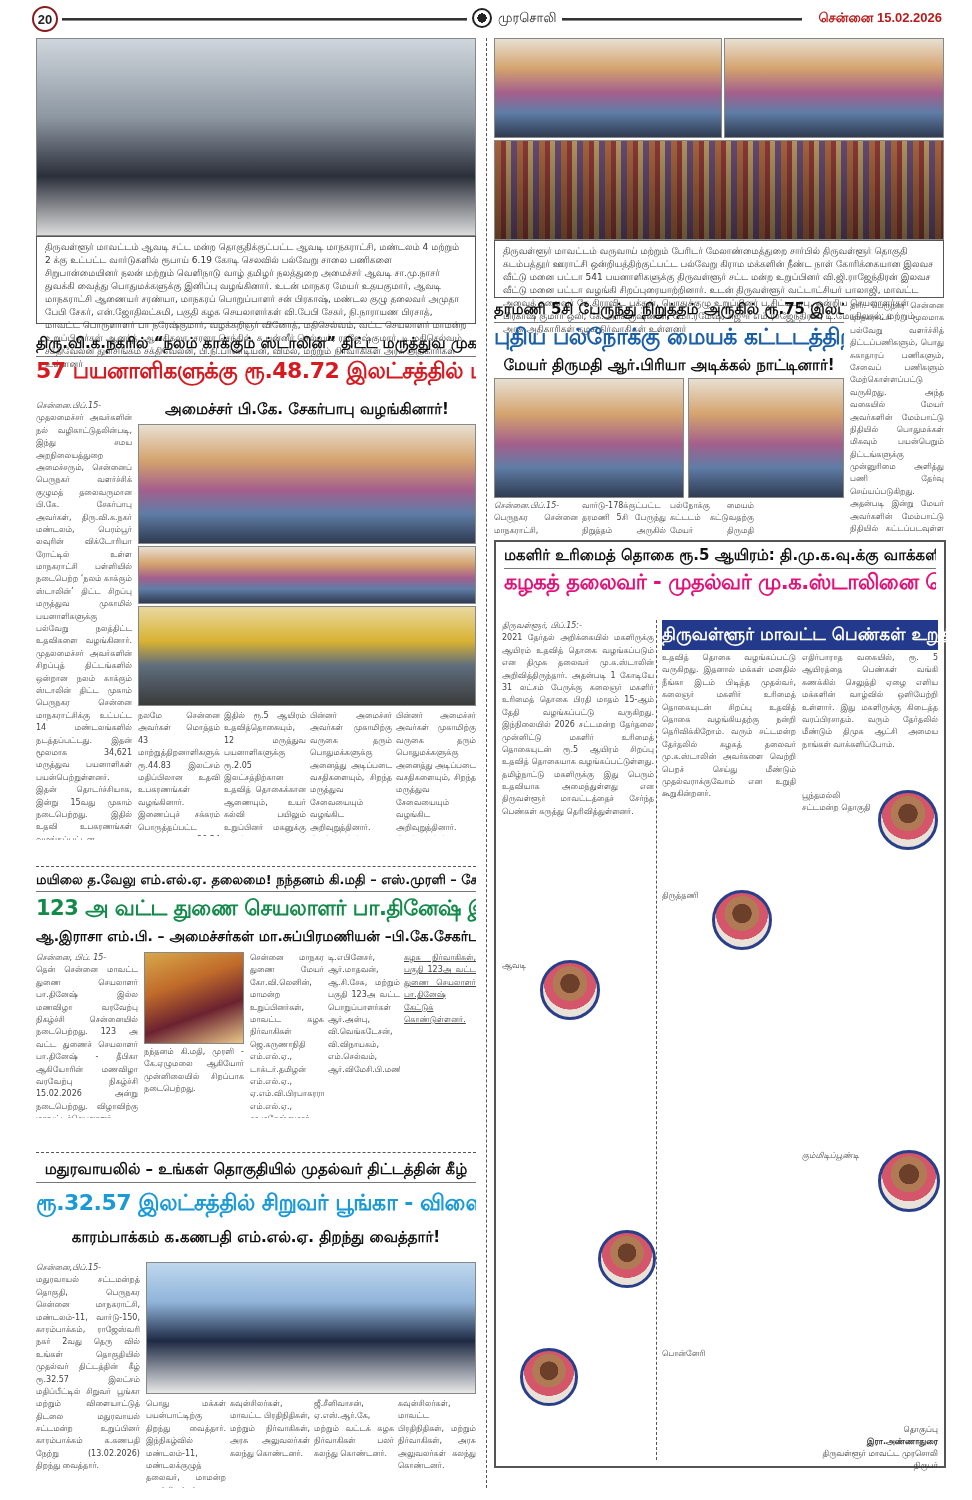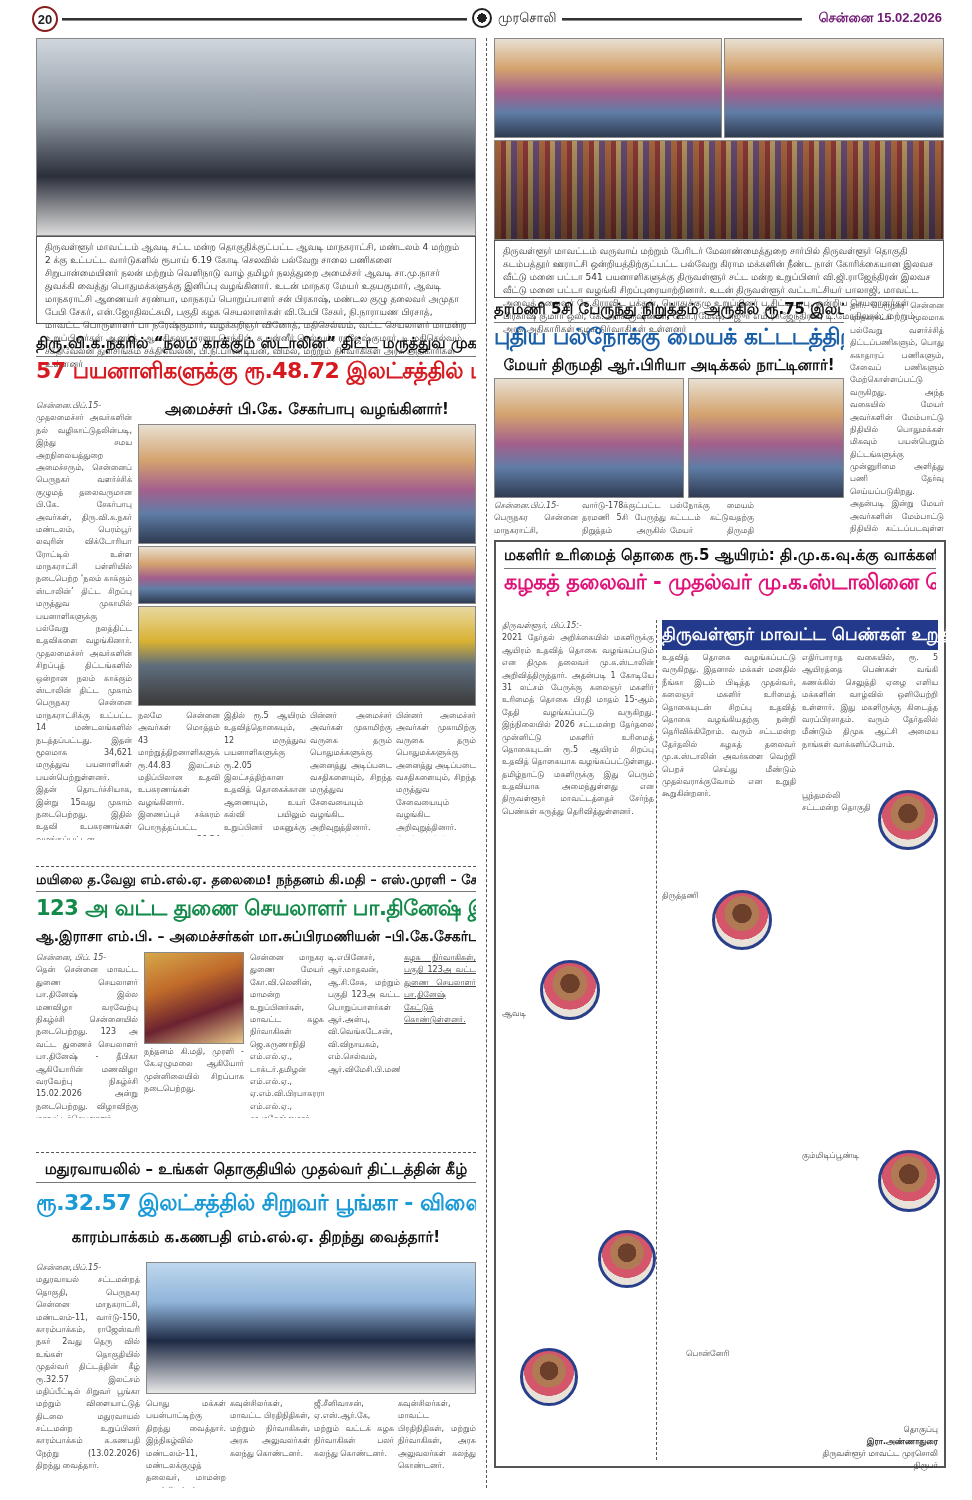--- a/index.html
+++ b/index.html
@@ -8,21 +8,21 @@
 
   .abs { position: absolute; }
 
   
   .masthead { left: 32px; top: 6px; width: 910px; height: 28px; }
   .page-no { left: 0; top: 0; width: 26px; height: 26px; border: 2px solid #8a1c1c; border-radius: 50%; font: bold 13px "Liberation Sans", sans-serif; color: #222; display: flex; align-items: center; justify-content: center; }
   .mast-line { height: 3px; border-top: 2px solid #333; border-bottom: 1px solid #888; top: 12px; }
   .logo-wrap { left: 440px; top: 2px; display: flex; align-items: center; gap: 6px; }
   .logo-icon { width: 20px; height: 20px; border: 2px solid #222; border-radius: 50%; background: radial-gradient(circle, #222 40%, #fff 42%); }
   .logo-text { font: 13px "DejaVu Sans", sans-serif; color: #222; }
-  .dateline { right: 0; top: 4px; font: bold 13px "Liberation Sans", sans-serif; color: #701a75; }
+  .dateline { right: 0; top: 4px; font: bold 13px "Liberation Sans", sans-serif; color: #b91c1c; }
 
   
   .photo { background: linear-gradient(135deg, #a9b6c4 0%, #7d8a66 30%, #c9a879 55%, #6f7b8f 80%, #b7a58c 100%); border: 1px solid #888; overflow: hidden; }
   .photo.crowd { background: repeating-linear-gradient(90deg, #c77a4a 0 6px, #a84444 6px 11px, #d8b370 11px 16px, #7b5a8a 16px 22px), linear-gradient(#cfcfcf, #777); background-blend-mode: multiply; }
   .photo.stage { background: linear-gradient(180deg, #e8e0d2 0%, #d4a36e 30%, #a45f8c 55%, #5f7da6 75%, #2f3b52 100%); }
   .photo.scooter { background: linear-gradient(180deg, #e8d8a0 0%, #d9b232 35%, #5e6d7d 60%, #3b3b3b 100%); }
   .photo.wedding { background: linear-gradient(160deg, #d7a84a 0%, #c06a2a 35%, #6b2230 65%, #e9c889 100%); }
   .photo.park { background: linear-gradient(180deg, #bfd7ee 0%, #90b4d9 30%, #1e2a44 60%, #e8e8e8 100%); }
   .photo.pole { background: linear-gradient(180deg, #cfd6dc 0%, #8d97a2 40%, #2b2f3a 70%, #dcdcdc 100%); }
   .portrait { border-radius: 50%; border: 3px solid #2a3f8a; background: radial-gradient(circle at 50% 38%, #6b3f2a 0 22%, #b07a55 23% 40%, #d5556a 41% 60%, #e9e2d9 61%); }
@@ -113,26 +113,26 @@
 <div class="abs vrule-dash" style="left:656px; top:620px; height:840px;"></div>
 <div class="abs banner-blue" style="left:662px; top:620px; width:276px;">திருவள்ளூர் மாவட்ட பெண்கள் உறுதி!</div>
 <div class="abs body-text" style="left:662px; top:652px; width:134px; height:800px;">உதவித் தொகை வழங்கப்பட்டு வருகிறது. இதனால் மக்கள் மனதில் நீங்கா இடம் பிடித்த முதல்வர், கலைஞர் மகளிர் உரிமைத் தொகையுடன் சிறப்பு உதவித் தொகை வழங்கியதற்கு நன்றி தெரிவிக்கிறோம். வரும் சட்டமன்ற தேர்தலில் கழகத் தலைவர் மு.க.ஸ்டாலின் அவர்களை வெற்றி பெறச் செய்து மீண்டும் முதல்வராக்குவோம் என உறுதி கூறுகின்றனர்.</div>
 <div class="abs body-text" style="left:802px; top:652px; width:136px; height:120px;">எதிர்பாராத வகையில், ரூ. 5 ஆயிரத்தை பெண்கள் வங்கி கணக்கில் செலுத்தி ஏழை எளிய மக்களின் வாழ்வில் ஒளியேற்றி உள்ளார். இது மகளிருக்கு கிடைத்த வரப்பிரசாதம். வரும் தேர்தலில் மீண்டும் திமுக ஆட்சி அமைய நாங்கள் வாக்களிப்போம்.</div>
 
 <div class="abs portrait" style="left:878px; top:790px; width:60px; height:60px;"></div>
 <div class="abs body-text" style="left:802px; top:790px; width:74px; height:60px;">பூந்தமல்லி சட்டமன்ற தொகுதி</div>
 <div class="abs portrait" style="left:712px; top:890px; width:60px; height:60px;"></div>
 <div class="abs body-text" style="left:662px; top:890px; width:48px; height:60px;">திருத்தணி</div>
 <div class="abs portrait" style="left:540px; top:960px; width:60px; height:60px;"></div>
-<div class="abs body-text" style="left:502px; top:1008px; width:36px; height:60px;">ஆவடி</div>
+<div class="abs body-text" style="left:502px; top:960px; width:36px; height:60px;">ஆவடி</div>
 <div class="abs portrait" style="left:878px; top:1150px; width:62px; height:62px;"></div>
-<div class="abs body-text" style="left:802px; top:1150px; width:74px; height:60px;">கும்மிடிப்பூண்டி</div>
+<div class="abs body-text" style="left:802px; top:1150px; width:74px; height:60px;font-style:italic;">கும்மிடிப்பூண்டி</div>
 <div class="abs portrait" style="left:598px; top:1230px; width:58px; height:58px;"></div>
 <div class="abs portrait" style="left:520px; top:1348px; width:58px; height:58px;"></div>
-<div class="abs body-text" style="left:662px; top:1348px; width:134px; height:60px;margin-left:24px;">பொன்னேரி</div>
+<div class="abs body-text" style="left:662px; top:1348px; width:134px; height:60px;">பொன்னேரி</div>
 
 <div class="abs signoff" style="left:802px; top:1424px; width:136px;">
   <div>தொகுப்பு</div>
   <div style="font-weight:bold;">இரா.அண்ணாதுரை</div>
   <div>திருவள்ளூர் மாவட்ட முரசொலி நிருபர்</div>
 </div>
 
 <div class="abs kicker" style="left:36px; top:872px; width:440px; font-size:13px;">மயிலை த.வேலு எம்.எல்.ஏ. தலைமை! நந்தனம் கி.மதி – எஸ்.முரளி – கே.ஏழுமலை முன்னிலை!</div>
 <div class="abs headline hl-green" style="left:36px; top:896px; width:440px; font-size:21px;">123 அ வட்ட துணை செயலாளர் பா.தினேஷ் இல்ல மணவிழா வரவேற்பு!</div>
 <div class="abs subhead" style="left:36px; top:928px; width:440px; font-size:14px;">ஆ.இராசா எம்.பி. – அமைச்சர்கள் மா.சுப்பிரமணியன் –பி.கே.சேகர்பாபு வாழ்த்துரை!</div>

